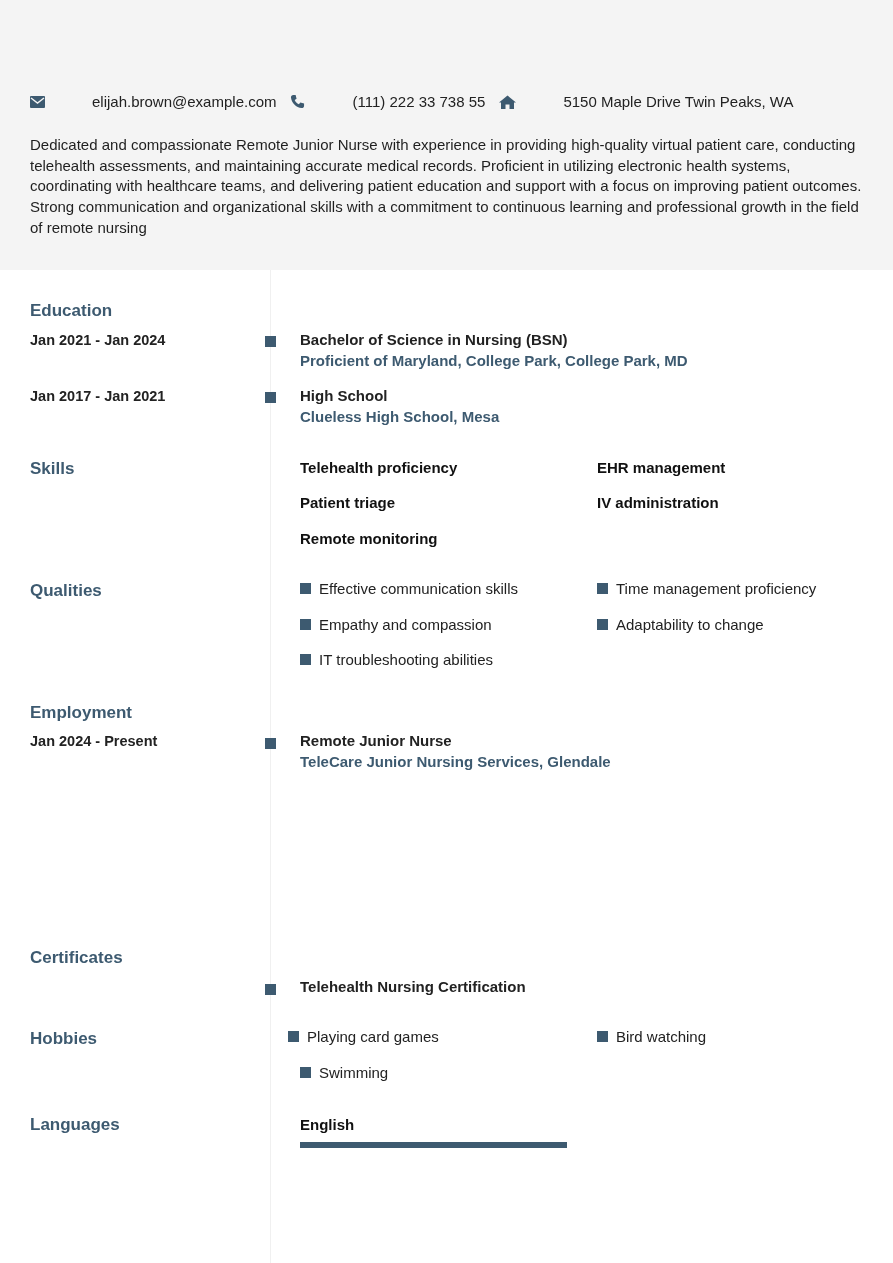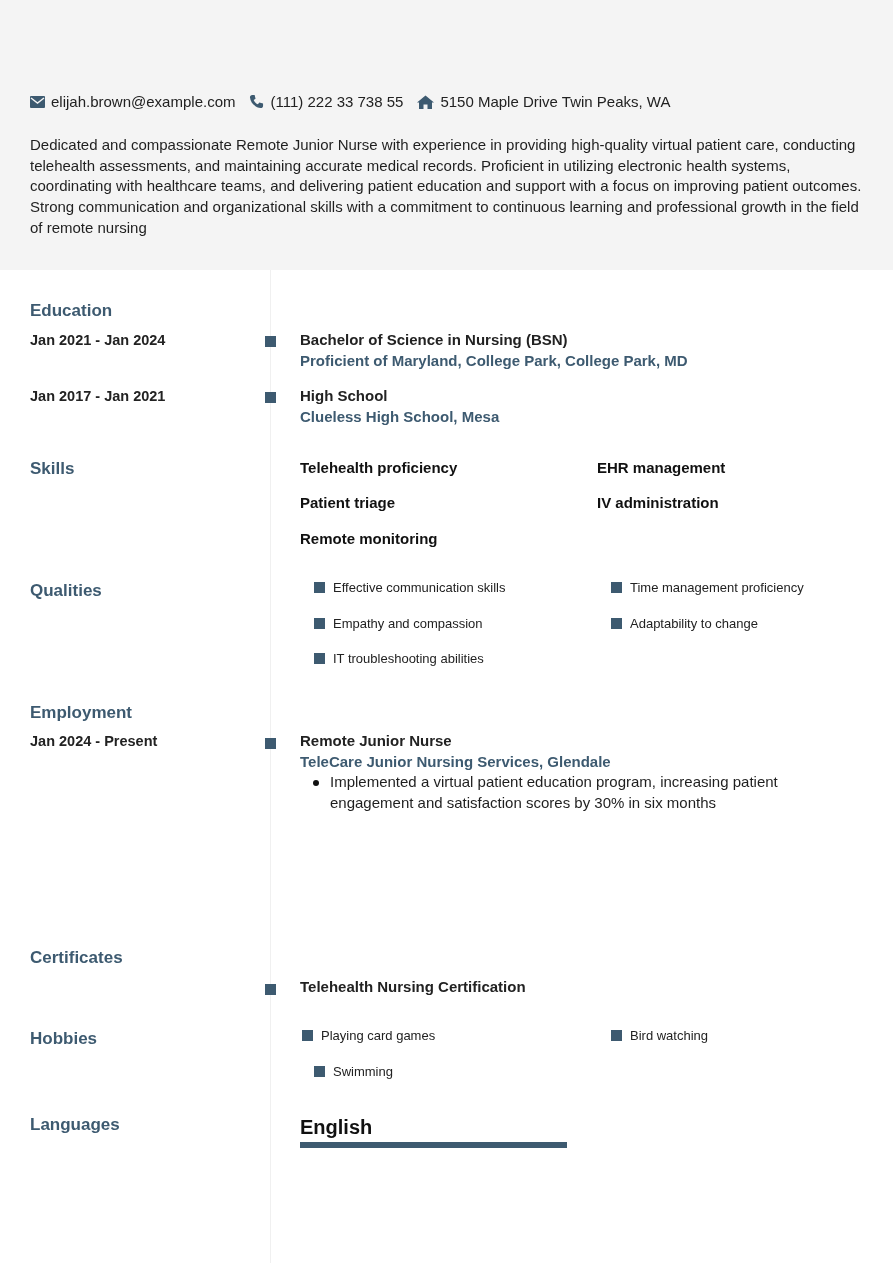--- a/index.html
+++ b/index.html
@@ -2,41 +2,41 @@
 <html><head>
 <meta charset="utf-8">
 <style>
   * { box-sizing: border-box; margin: 0; padding: 0; }
   html, body { width: 893px; height: 1263px; background: #ffffff; overflow: hidden; }
   body { font-family: "Liberation Sans", "DejaVu Sans", sans-serif; color: #1f1f1f; position: relative; }
 
   .header { position: absolute; left: 0; top: 0; width: 893px; height: 270px; background: #f4f4f4; }
   .name { position: absolute; left: 30px; top: 30px; font-size: 40px; font-weight: 700; color: #3d5a70; letter-spacing: 0.2px; font-family: "DejaVu Sans", sans-serif; }
   .contacts { position: absolute; left: 30px; top: 93px; display: flex; align-items: center; font-size: 15px; color: #222; }
-  .contact { display: flex; align-items: center; margin-right: 14px; }
+  .contact { display: flex; align-items: center; margin-right: 14px; gap: 41px; }
   .contact svg { margin-right: 6px; }
   .summary { position: absolute; left: 30px; top: 135px; width: 835px; font-size: 15px; line-height: 20.7px; color: #1f1f1f; }
 
   .divider { position: absolute; left: 270px; top: 270px; width: 1px; height: 993px; background: #f0f0f0; }
 
   .sec-title { position: absolute; left: 30px; font-size: 17px; font-weight: 700; color: #3d5a70; }
   .date { position: absolute; left: 30px; font-size: 14.5px; font-weight: 700; color: #222; }
   .marker { position: absolute; left: 265px; width: 11px; height: 11px; background: #3d5a70; }
   .entry-title { position: absolute; left: 300px; font-size: 15px; font-weight: 700; color: #222; }
   .entry-sub { position: absolute; left: 300px; font-size: 15px; font-weight: 700; color: #3d5a70; }
 
   .skill { position: absolute; font-size: 15px; font-weight: 700; color: #111; }
-  .bullet-item { position: absolute; font-size: 13px; color: #222; display: flex; align-items: center; margin-left: 14px; }
+  .bullet-item { position: absolute; font-size: 15px; color: #222; display: flex; align-items: center; }
   .bullet-item .sq { width: 11px; height: 11px; background: #3d5a70; margin-right: 8px; flex: none; }
 
   .duties { position: absolute; left: 300px; top: 772px; width: 565px; list-style: none; font-size: 15px; line-height: 20.7px; color: #1f1f1f; }
   .duties li { position: relative; padding-left: 30px; }
   .duties li::before { content: ""; position: absolute; left: 13px; top: 8px; width: 6px; height: 6px; border-radius: 50%; background: #111; }
 
-  .lang-name { position: absolute; left: 300px; top: 1116px; font-size: 20px; font-weight: 700; color: #111; }
+  .lang-name { position: absolute; left: 300px; top: 1116px; font-size: 15px; font-weight: 700; color: #111; }
   .lang-bar { position: absolute; left: 300px; top: 1142px; width: 267px; height: 6px; background: #3d5a70; }
 </style>
 </head>
 <body>
 
 <div class="header">
   <div class="contacts">
     <div class="contact">
       <svg width="15" height="12" viewBox="0 0 15 12">
           <rect x="0" y="0" width="15" height="12" rx="1" fill="#3d5a70"></rect>
@@ -102,21 +102,20 @@
     <span class="sq"></span>
     <span>IT troubleshooting abilities</span>
   </div>
 
 <div class="sec-title" style="top:703px">Employment</div>
 <div class="date" style="top:733px">Jan 2024 - Present</div>
 <div class="marker" style="top:738px"></div>
 <div class="entry-title" style="top:732px">Remote Junior Nurse</div>
 <div class="entry-sub" style="top:753px">TeleCare Junior Nursing Services, Glendale</div>
 <ul class="duties">
-  <li>Implemented a virtual patient education program, increasing patient engagement and satisfaction scores by 30% in six months</li>
 </ul>
 
 <div class="sec-title" style="top:948px">Certificates</div>
 <div class="marker" style="top:984px"></div>
 <div class="entry-title" style="top:978px">Telehealth Nursing Certification</div>
 
 <div class="sec-title" style="top:1029px">Hobbies</div>
 <div class="bullet-item" style="left:288px; top:1028px">
     <span class="sq"></span>
     <span>Playing card games</span>

